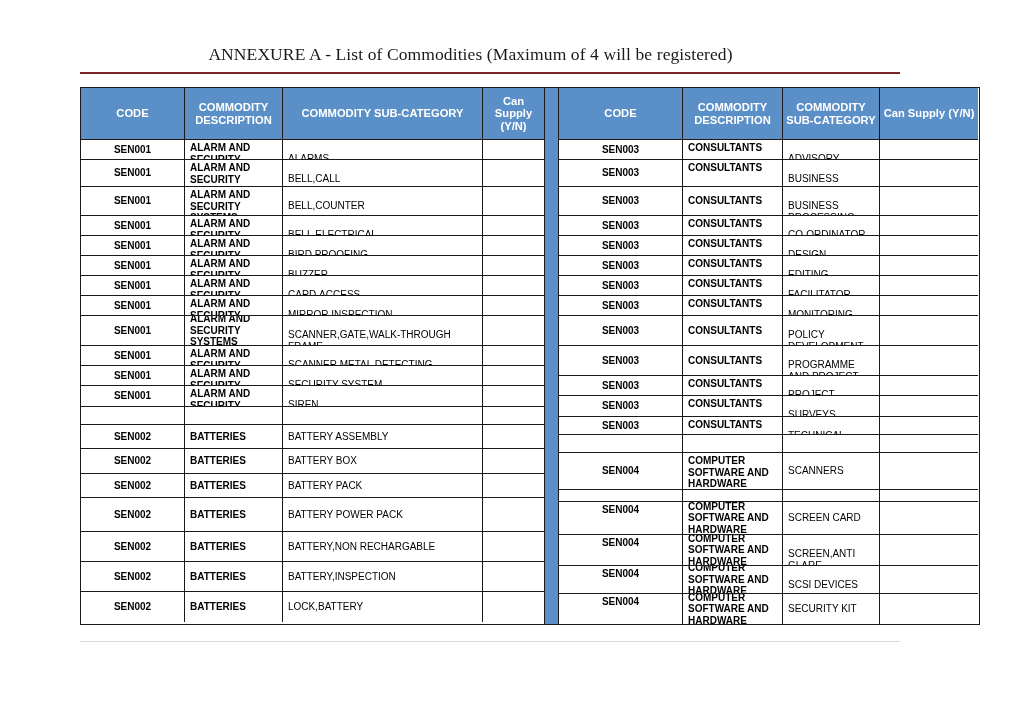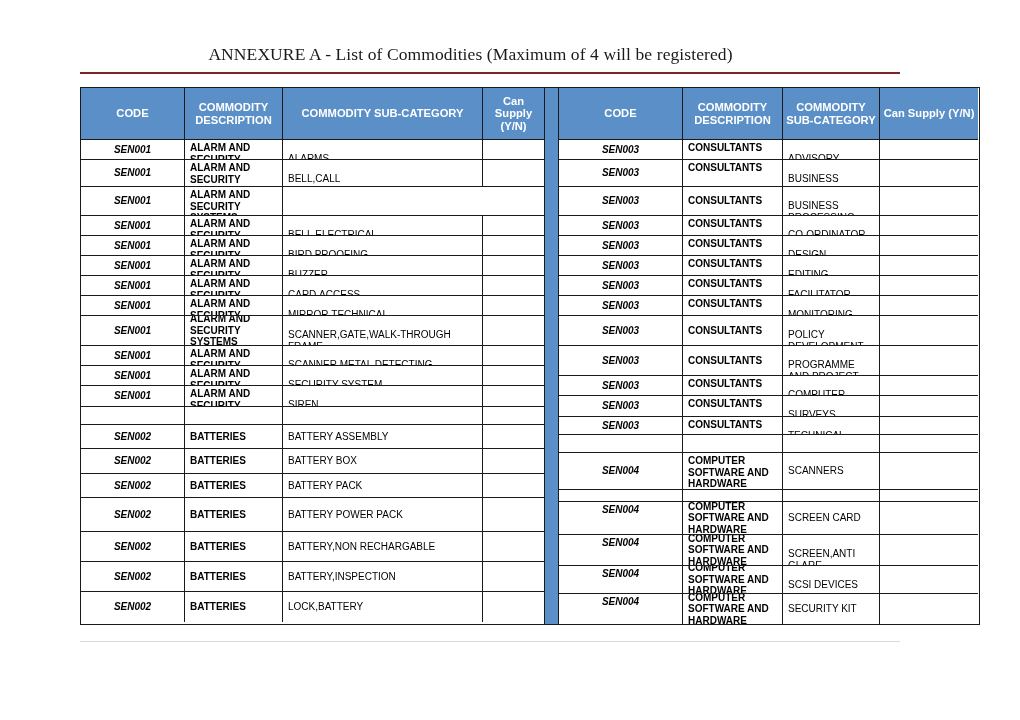--- a/index.html
+++ b/index.html
@@ -112,21 +112,20 @@
     overflow: hidden;
   }
   .cell:last-child { border-right: none; }
 
   .c-code {
     font-weight: bold;
     text-align: center;
     display: flex;
     align-items: center;
     justify-content: center;
-    font-style: italic;
   }
   .c-code.top {
     align-items: flex-start;
     padding-top: 2px;
   }
   .c-desc {
     font-weight: bold;
     display: flex;
     align-items: center;
   }
@@ -203,20 +202,21 @@
           </div>
           <div class="row" style="height: 27px;">
             <div class="cell c-code w1">SEN001</div>
             <div class="cell c-desc w2 top">ALARM  AND SECURITY SYSTEMS</div>
             <div class="cell c-sub w3">BELL,CALL</div>
             <div class="cell c-supply w4"></div>
           </div>
           <div class="row" style="height: 29px;">
             <div class="cell c-code w1">SEN001</div>
             <div class="cell c-desc w2 top">ALARM  AND SECURITY SYSTEMS</div>
+            <div class="cell c-sub w3">BELL,COUNTER</div>
             <div class="cell c-supply w4"></div>
           </div>
           <div class="row" style="height: 20px;">
             <div class="cell c-code w1">SEN001</div>
             <div class="cell c-desc w2 top">ALARM  AND SECURITY SYSTEMS</div>
             <div class="cell c-sub w3">BELL,ELECTRICAL</div>
             <div class="cell c-supply w4"></div>
           </div>
           <div class="row" style="height: 20px;">
             <div class="cell c-code w1">SEN001</div>
@@ -232,21 +232,21 @@
           </div>
           <div class="row" style="height: 20px;">
             <div class="cell c-code w1">SEN001</div>
             <div class="cell c-desc w2 top">ALARM  AND SECURITY SYSTEMS</div>
             <div class="cell c-sub w3">CARD,ACCESS</div>
             <div class="cell c-supply w4"></div>
           </div>
           <div class="row" style="height: 20px;">
             <div class="cell c-code w1">SEN001</div>
             <div class="cell c-desc w2 top">ALARM  AND SECURITY SYSTEMS</div>
-            <div class="cell c-sub w3">MIRROR,TECHNICAL</div>
+            <div class="cell c-sub w3">MIRROR,INSPECTION</div>
             <div class="cell c-supply w4"></div>
           </div>
           <div class="row" style="height: 30px;">
             <div class="cell c-code w1">SEN001</div>
             <div class="cell c-desc w2">ALARM  AND SECURITY SYSTEMS</div>
             <div class="cell c-sub w3">SCANNER,GATE,WALK-THROUGH FRAME</div>
             <div class="cell c-supply w4"></div>
           </div>
           <div class="row" style="height: 20px;">
             <div class="cell c-code w1">SEN001</div>
@@ -383,21 +383,21 @@
           </div>
           <div class="row" style="height: 30px;">
             <div class="cell c-code w1">SEN003</div>
             <div class="cell c-desc w2">CONSULTANTS</div>
             <div class="cell c-sub w3">PROGRAMME AND PROJECT MANAGEMENT</div>
             <div class="cell c-supply w4"></div>
           </div>
           <div class="row" style="height: 20px;">
             <div class="cell c-code w1">SEN003</div>
             <div class="cell c-desc w2 top">CONSULTANTS</div>
-            <div class="cell c-sub w3">COMPUTER</div>
+            <div class="cell c-sub w3">PROJECT</div>
             <div class="cell c-supply w4"></div>
           </div>
           <div class="row" style="height: 21px;">
             <div class="cell c-code w1">SEN003</div>
             <div class="cell c-desc w2 top">CONSULTANTS</div>
             <div class="cell c-sub w3">SURVEYS</div>
             <div class="cell c-supply w4"></div>
           </div>
           <div class="row" style="height: 18px;">
             <div class="cell c-code w1">SEN003</div>

